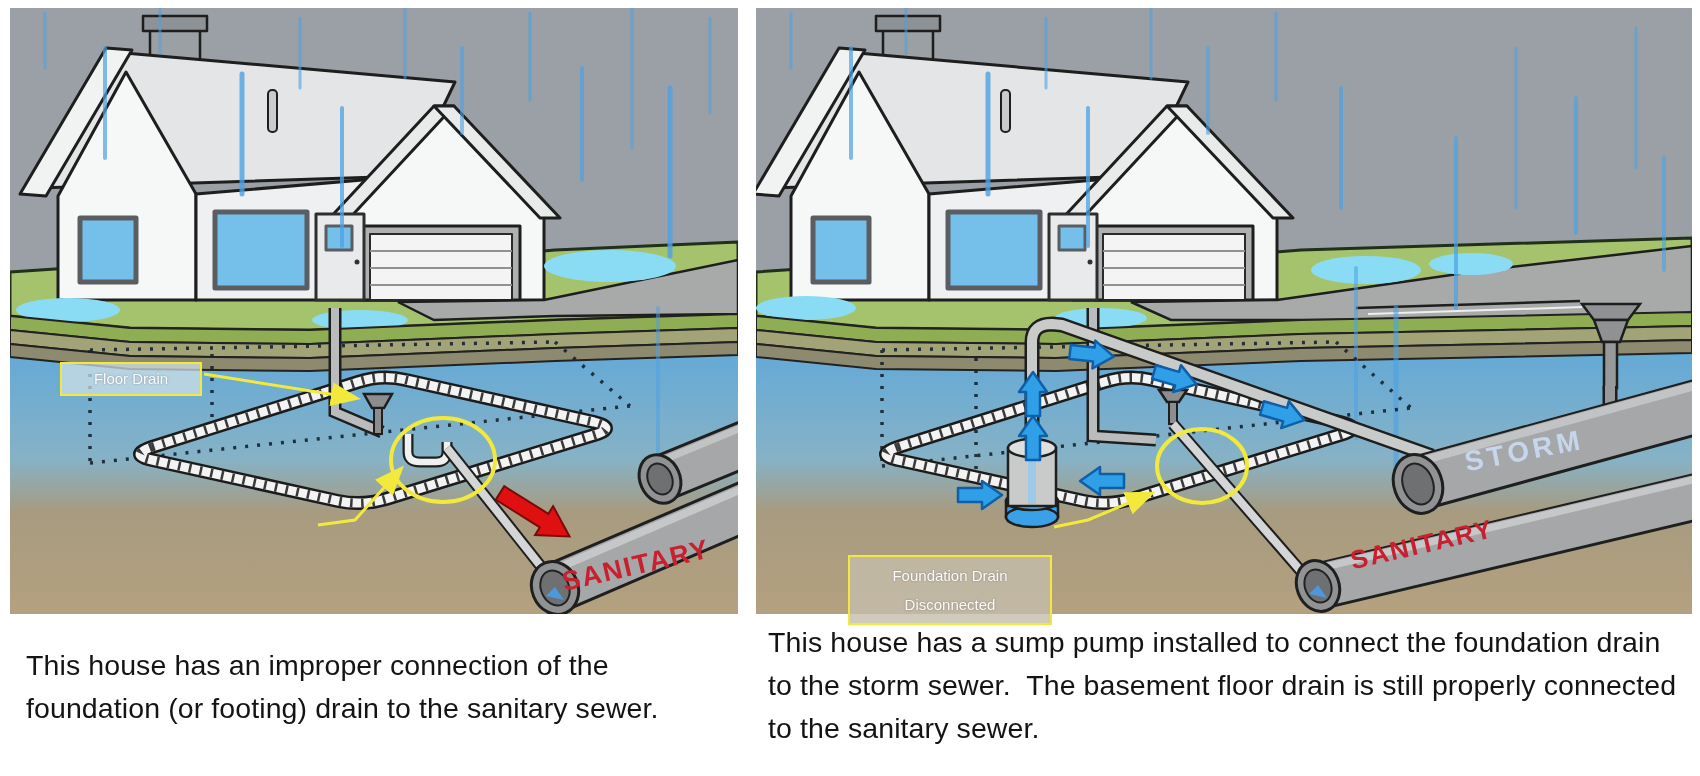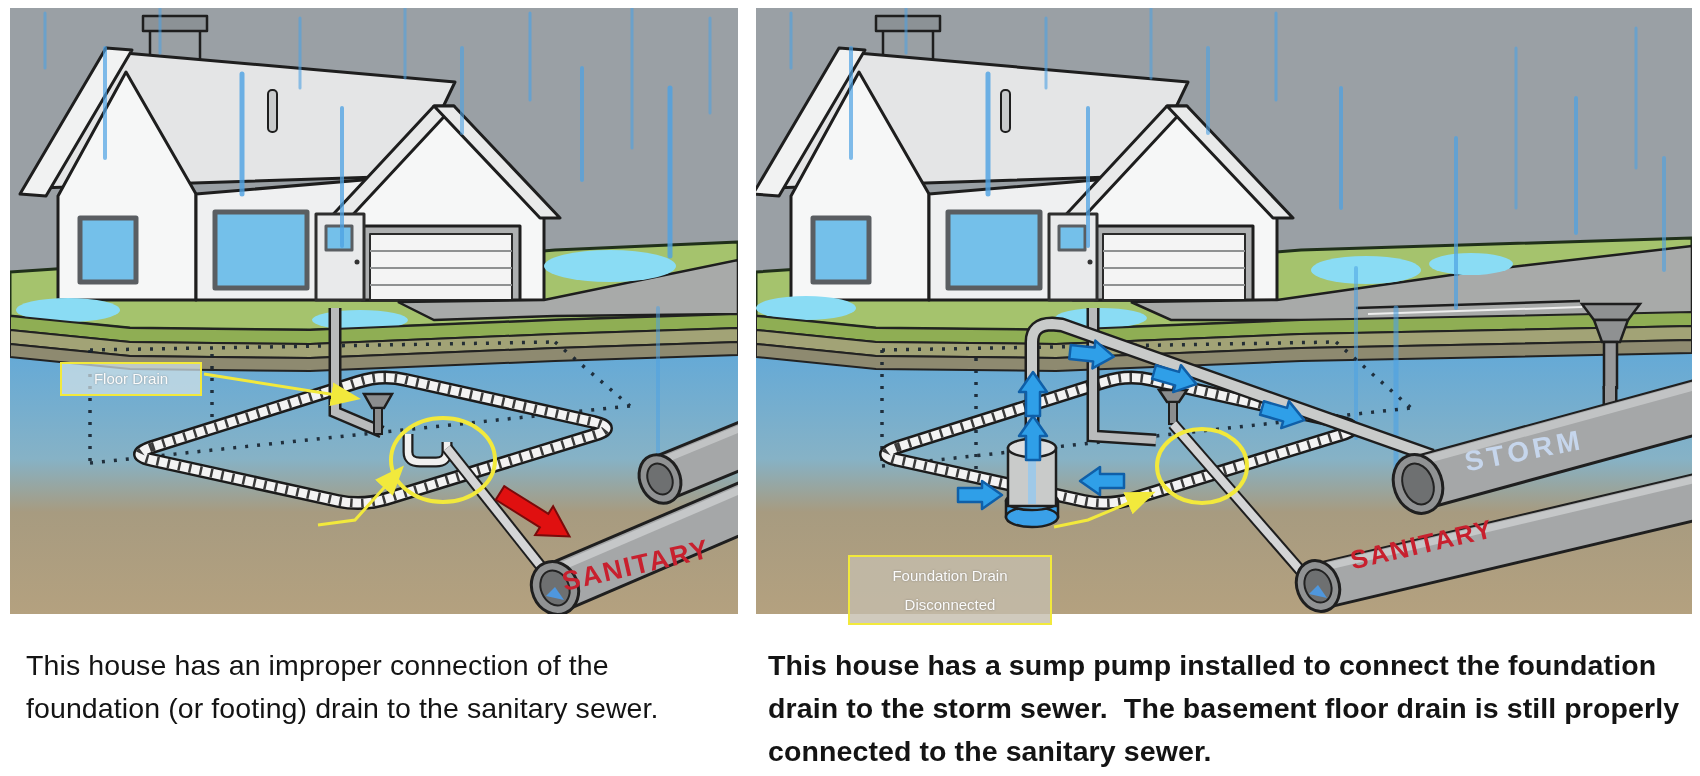--- a/index.html
+++ b/index.html
@@ -23,21 +23,21 @@
   .lbl-foundation-l{ left:95px; top:489px; width:213px; padding:3px 4px;
                      background:rgba(196,189,172,0.80); }
   .lbl-foundation-r{ left:92px; top:507px; width:204px; padding:4px 4px;
                      background:rgba(196,189,172,0.80);margin-top:40px; }
 
   .caption {
     position:absolute; color:#141414; font-size:28.5px; line-height:43px;
     letter-spacing:0.1px; white-space:pre-wrap; z-index:2;
   }
   .caption-left  { left:26px;  top:644px; width:648px; }
-  .caption-right { left:768px; top:644px; width:920px;font-weight:bold; }
+  .caption-right { left:768px; top:621px; width:920px; }
 
   .rain line { stroke:#4da2e4; stroke-linecap:round; }
   text.pipe-text { font-family:"Liberation Sans", sans-serif; }
 </style>
 </head>
 <body>
 
 <div class="page">
 
   <div class="panel panel-left">

